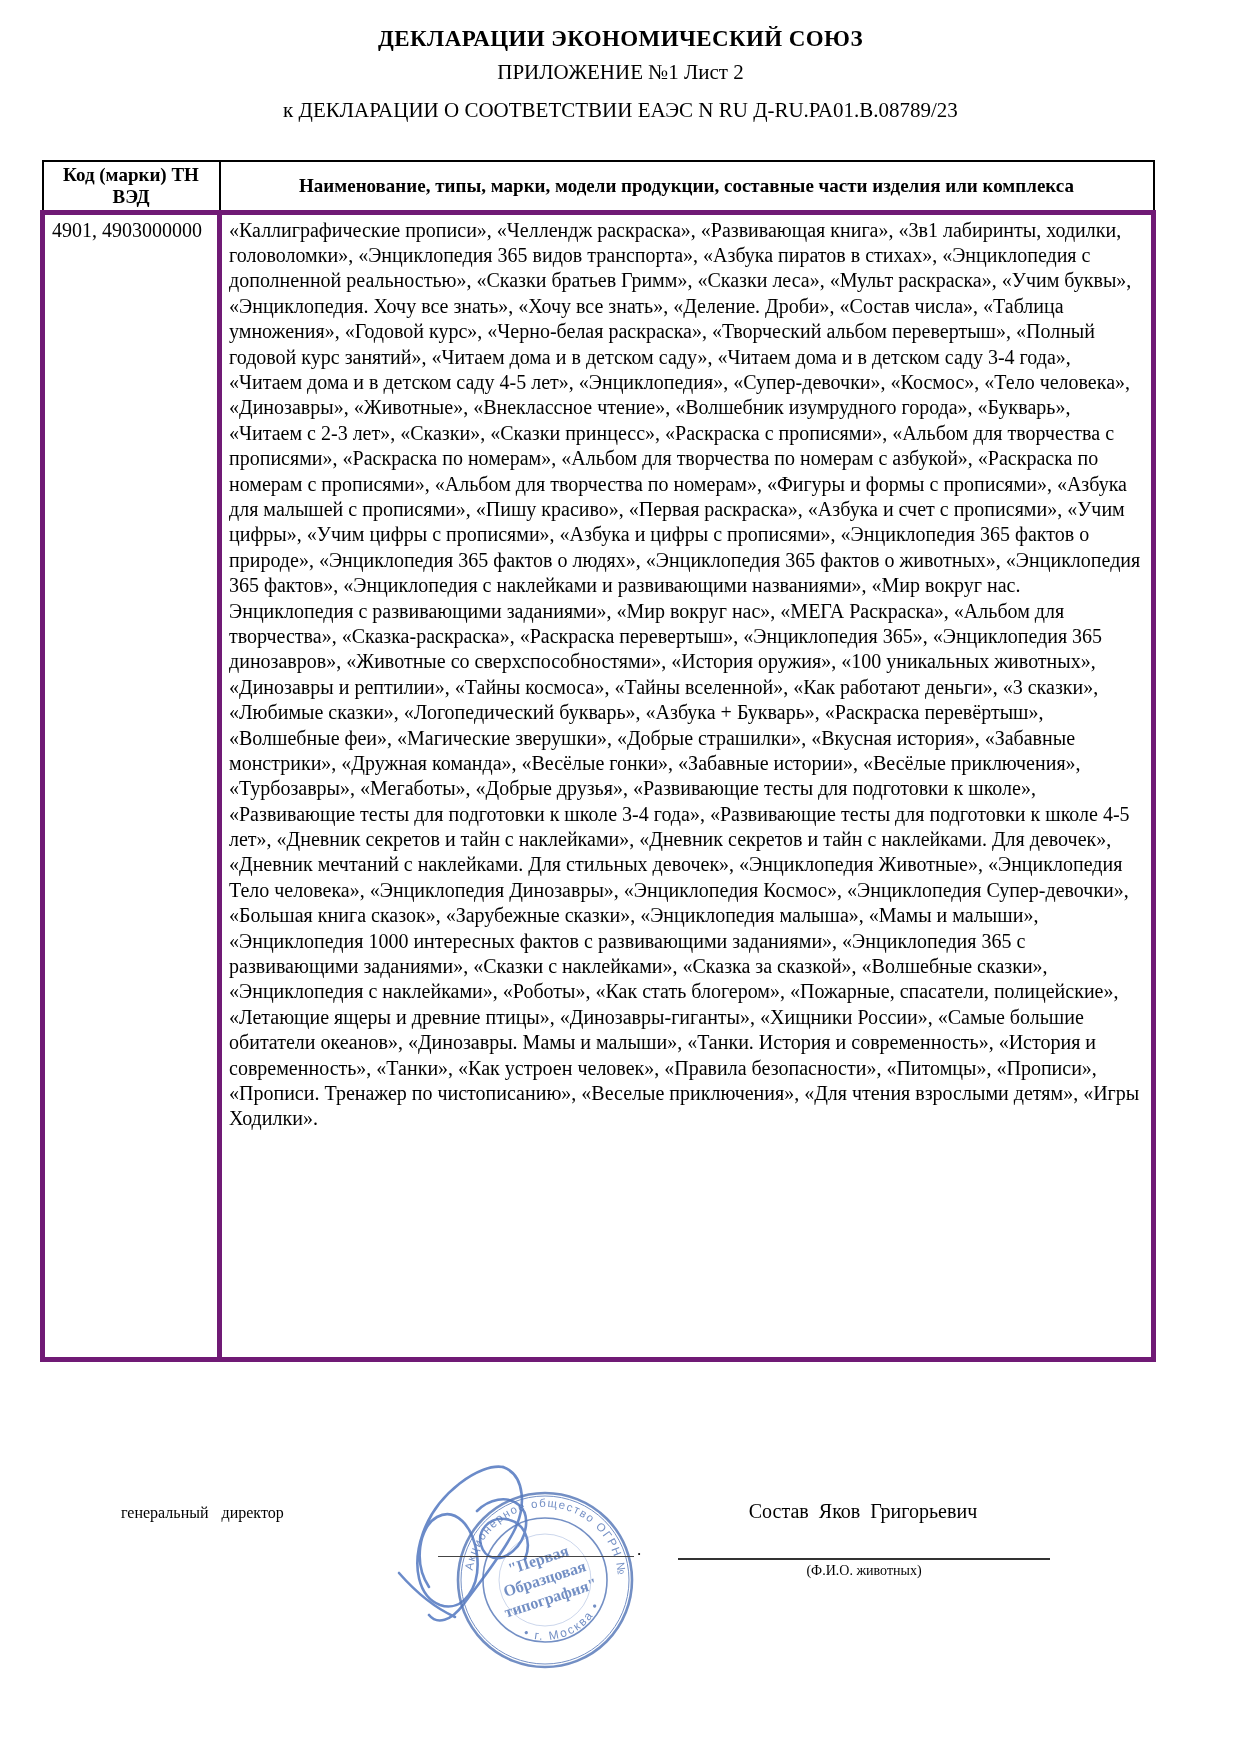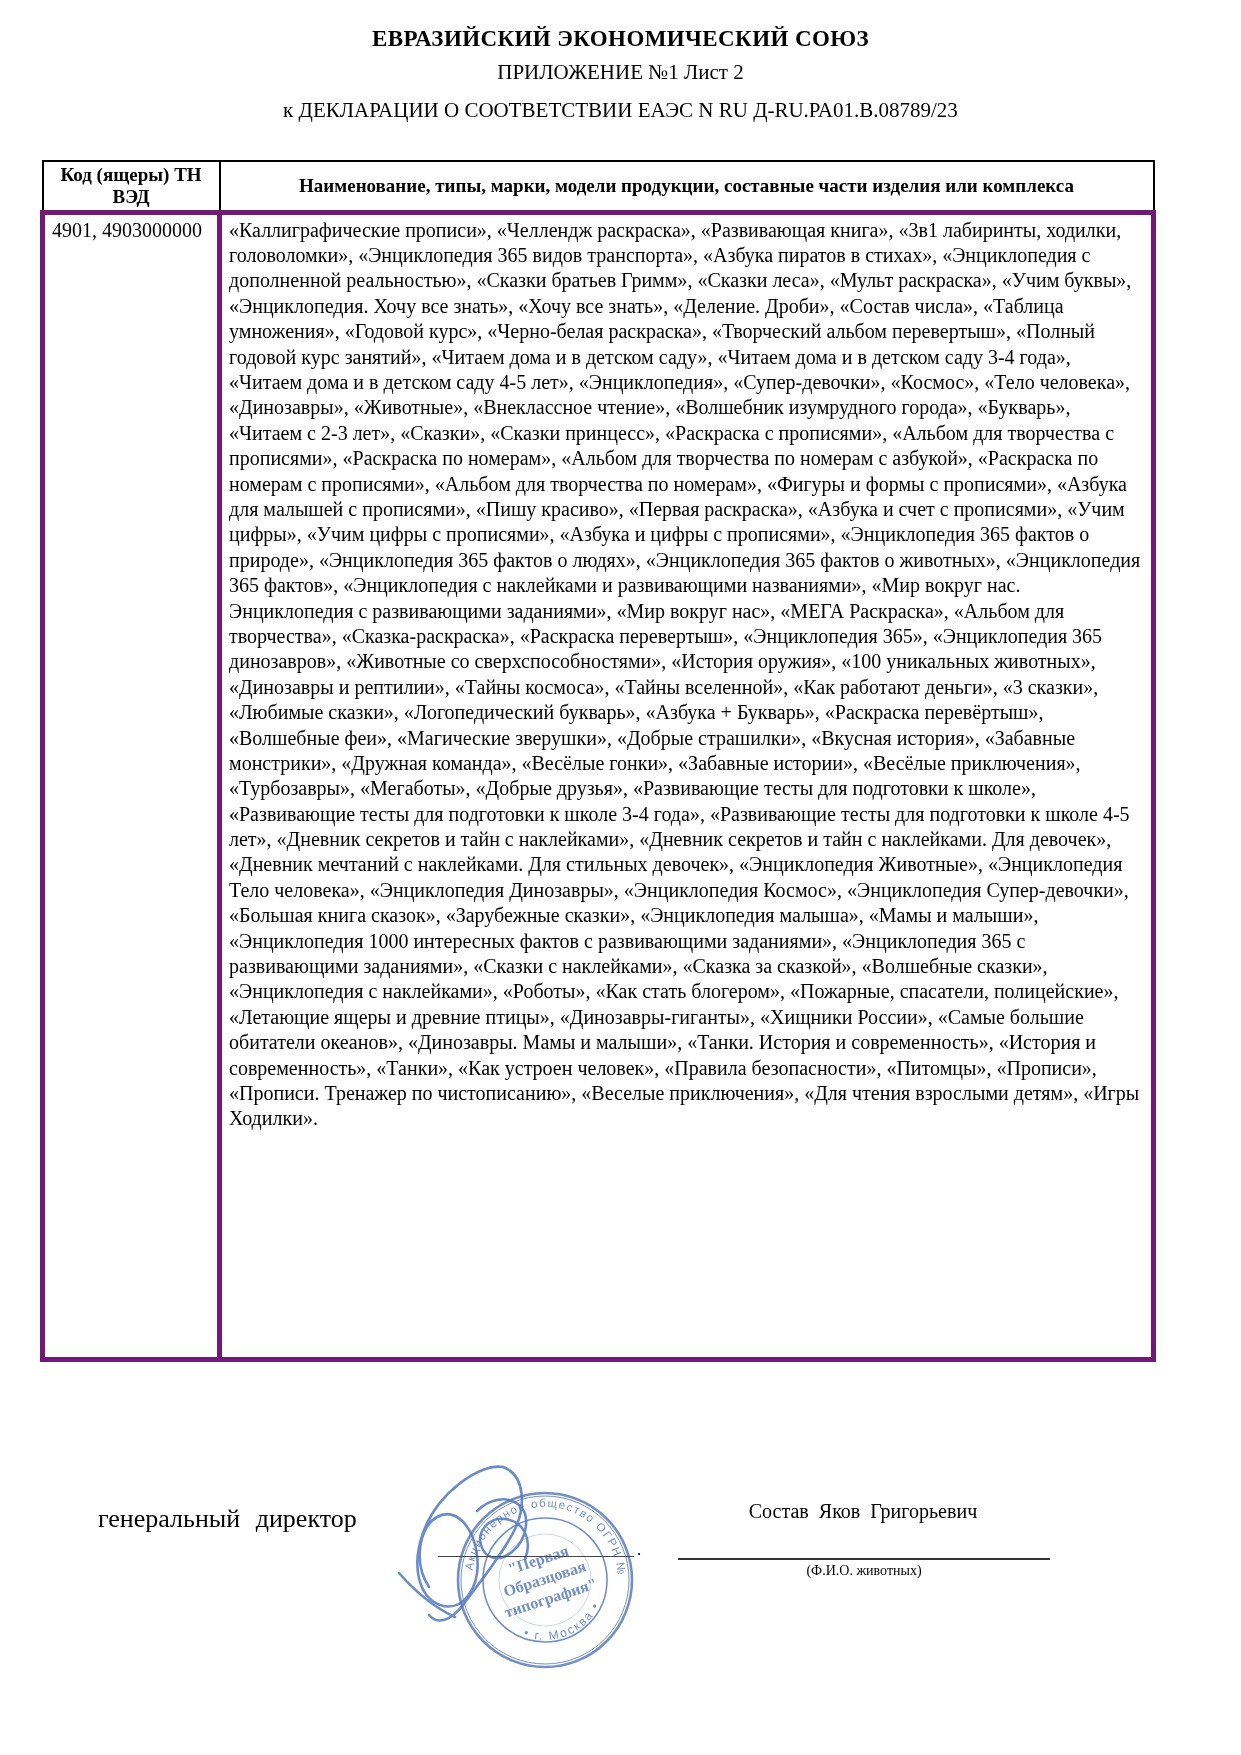--- a/index.html
+++ b/index.html
@@ -27,21 +27,21 @@
   }
   .product-table td {
     border:5px solid #701a75; vertical-align:top; font-size:20px; line-height:1.27;
     padding:3px 7px 3px 7px;
   }
   .col-code  { width:177px; }
   td.code-cell { text-align:left; white-space:nowrap; }
   td.products-cell { text-align:left; }
   
   .sig-label {
-    position:absolute; left:98px; top:1504px; font-size:26px; word-spacing:9px;text-align:right;
+    position:absolute; left:121px; top:1504px; font-size:16px; word-spacing:9px;text-align:right;
   }
   .sig-name {
     position:absolute; left:678px; top:1500px; width:370px; text-align:center;
     font-size:20px; word-spacing:5px;
   }
   .sig-line-right {
     position:absolute; left:678px; top:1558px; width:372px; height:0;
     border-top:2px solid #333;
   }
   .sig-caption {
@@ -55,33 +55,33 @@
   .sig-period { position:absolute; left:637px; top:1540px; font-size:17px; }
   .stamp-wrap { position:absolute; left:453px; top:1488px; width:184px; height:184px; }
   .autograph-wrap { position:absolute; left:385px; top:1455px; width:200px; height:180px; }
 </style>
 </head>
 <body>
 
 <div class="page">
 
   <div class="doc-header">
-    <div class="org">ЕВРАЗИЙСКИЙ ЭКОНОМИЧЕСКИЙ СОЮЗ</div>
+    <div class="org">ДЕКЛАРАЦИИ ЭКОНОМИЧЕСКИЙ СОЮЗ</div>
     <div class="line2">ПРИЛОЖЕНИЕ №1 Лист 2</div>
     <div class="line3">к ДЕКЛАРАЦИИ О СООТВЕТСТВИИ ЕАЭС N RU Д-RU.РА01.В.08789/23</div>
   </div>
 
   <table class="product-table">
     <colgroup>
       <col class="col-code">
       <col>
     </colgroup>
     <thead>
       <tr>
-        <th>Код (ящеры) ТН ВЭД</th>
+        <th>Код (марки) ТН ВЭД</th>
         <th>Наименование, типы, марки, модели продукции, составные части изделия или комплекса</th>
       </tr>
     </thead>
     <tbody>
       <tr>
         <td class="code-cell">4901, 4903000000</td>
         <td class="products-cell">«Каллиграфические прописи», «Челлендж раскраска», «Развивающая книга», «3в1 лабиринты, ходилки, головоломки», «Энциклопедия 365 видов транспорта», «Азбука пиратов в стихах», «Энциклопедия с дополненной реальностью», «Сказки братьев Гримм», «Сказки леса», «Мульт раскраска», «Учим буквы», «Энциклопедия. Хочу все знать», «Хочу все знать», «Деление. Дроби», «Состав числа», «Таблица умножения», «Годовой курс», «Черно-белая раскраска», «Творческий альбом перевертыш», «Полный годовой курс занятий», «Читаем дома и в детском саду», «Читаем дома и в детском саду 3-4 года», «Читаем дома и в детском саду 4-5 лет», «Энциклопедия», «Супер-девочки», «Космос», «Тело человека», «Динозавры», «Животные», «Внеклассное чтение», «Волшебник изумрудного города», «Букварь», «Читаем с 2-3 лет», «Сказки», «Сказки принцесс», «Раскраска с прописями», «Альбом для творчества с прописями», «Раскраска по номерам», «Альбом для творчества по номерам с азбукой», «Раскраска по номерам с прописями», «Альбом для творчества по номерам», «Фигуры и формы с прописями», «Азбука для малышей с прописями», «Пишу красиво», «Первая раскраска», «Азбука и счет с прописями», «Учим цифры», «Учим цифры с прописями», «Азбука и цифры с прописями», «Энциклопедия 365 фактов о природе», «Энциклопедия 365 фактов о людях», «Энциклопедия 365 фактов о животных», «Энциклопедия 365 фактов», «Энциклопедия с наклейками и развивающими названиями», «Мир вокруг нас. Энциклопедия с развивающими заданиями», «Мир вокруг нас», «МЕГА Раскраска», «Альбом для творчества», «Сказка-раскраска», «Раскраска перевертыш», «Энциклопедия 365», «Энциклопедия 365 динозавров», «Животные со сверхспособностями», «История оружия», «100 уникальных животных», «Динозавры и рептилии», «Тайны космоса», «Тайны вселенной», «Как работают деньги», «3 сказки», «Любимые сказки», «Логопедический букварь», «Азбука + Букварь», «Раскраска перевёртыш», «Волшебные феи», «Магические зверушки», «Добрые страшилки», «Вкусная история», «Забавные монстрики», «Дружная команда», «Весёлые гонки», «Забавные истории», «Весёлые приключения», «Турбозавры», «Мегаботы», «Добрые друзья», «Развивающие тесты для подготовки к школе», «Развивающие тесты для подготовки к школе 3-4 года», «Развивающие тесты для подготовки к школе 4-5 лет», «Дневник секретов и тайн с наклейками», «Дневник секретов и тайн с наклейками. Для девочек», «Дневник мечтаний с наклейками. Для стильных девочек», «Энциклопедия Животные», «Энциклопедия Тело человека», «Энциклопедия Динозавры», «Энциклопедия Космос», «Энциклопедия Супер-девочки», «Большая книга сказок», «Зарубежные сказки», «Энциклопедия малыша», «Мамы и малыши», «Энциклопедия 1000 интересных фактов с развивающими заданиями», «Энциклопедия 365 с развивающими заданиями», «Сказки с наклейками», «Сказка за сказкой», «Волшебные сказки», «Энциклопедия с наклейками», «Роботы», «Как стать блогером», «Пожарные, спасатели, полицейские», «Летающие ящеры и древние птицы», «Динозавры-гиганты», «Хищники России», «Самые большие обитатели океанов», «Динозавры. Мамы и малыши», «Танки. История и современность», «История и современность», «Танки», «Как устроен человек», «Правила безопасности», «Питомцы», «Прописи», «Прописи. Тренажер по чистописанию», «Веселые приключения», «Для чтения взрослыми детям», «Игры Ходилки».</td>
       </tr>
     </tbody>
   </table>

